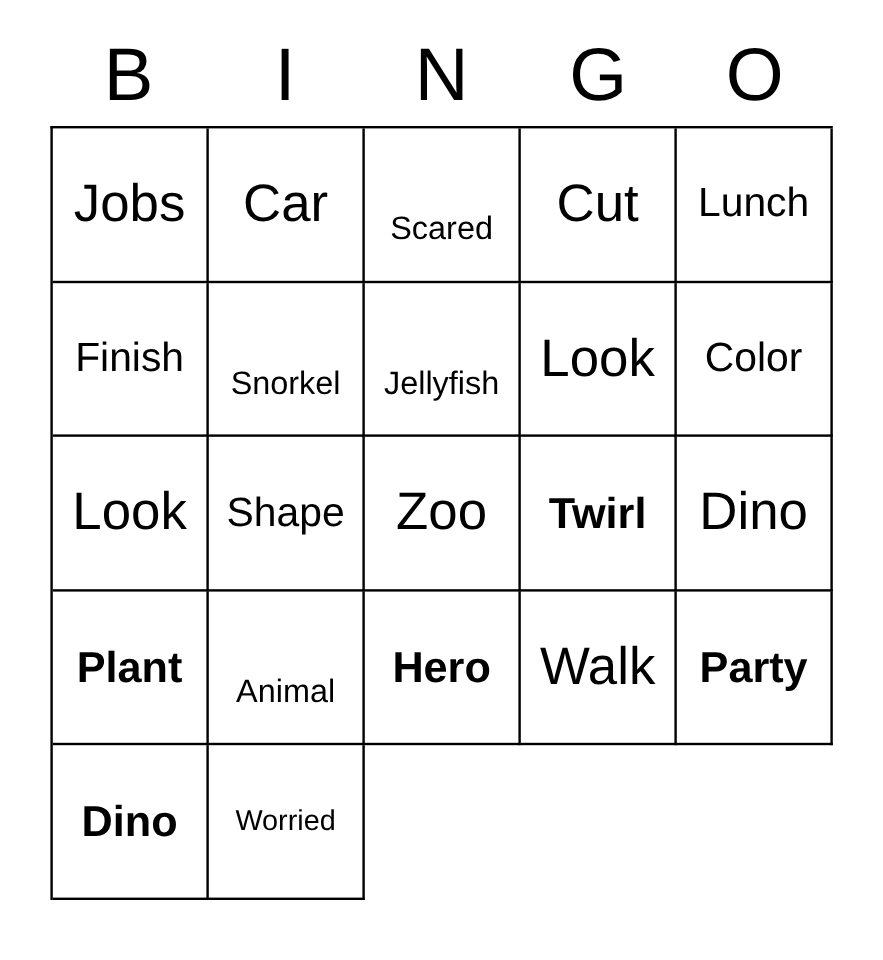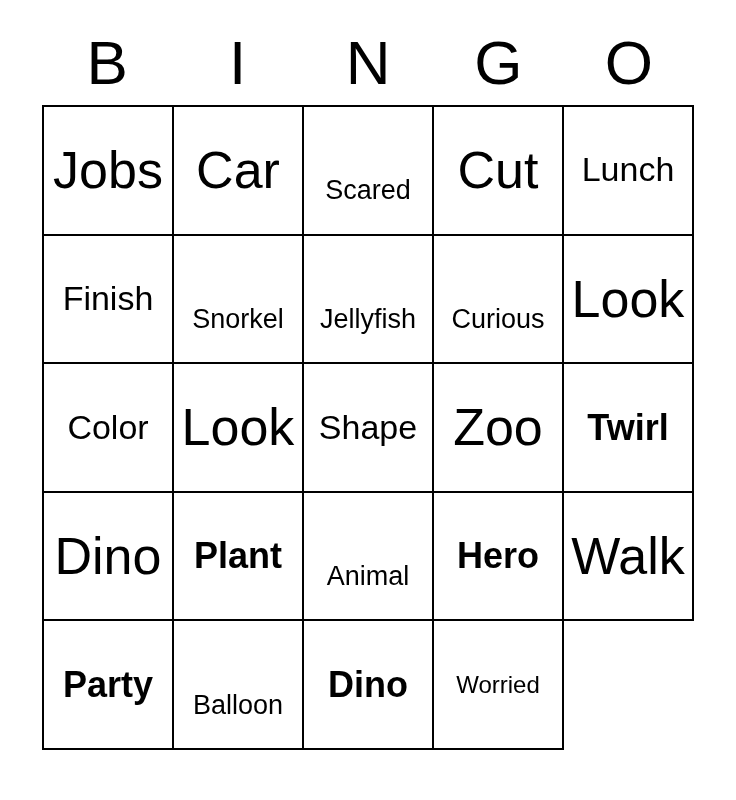--- a/index.html
+++ b/index.html
@@ -57,21 +57,21 @@
     justify-content: center;
     overflow: hidden;
     padding: 2px;
   }
   .cell span {
     display: block;
     text-align: center;
     white-space: nowrap;
     line-height: 1.05;
   }
-  .t-xl span { font-size: 52px; }
+  .t-xl span { font-size: 44px; }
   .t-lg span { font-size: 36px; font-weight: bold; }
   .t-md span { font-size: 34px; }
   .t-sm span { font-size: 27px; margin-top: 40px; }
   .t-xs span { font-size: 24px; }
 </style>
 </head>
 <body>
 
 <div class="card">
 
@@ -102,23 +102,20 @@
 
     <div class="cell t-md">
         <span>Finish</span>
       </div>
     <div class="cell t-sm">
         <span>Snorkel</span>
       </div>
     <div class="cell t-sm">
         <span>Jellyfish</span>
       </div>
-    <div class="cell t-sm">
-        <span>Curious</span>
-      </div>
     <div class="cell t-xl">
         <span>Look</span>
       </div>
 
     <div class="cell t-md">
         <span>Color</span>
       </div>
     <div class="cell t-xl">
         <span>Look</span>
       </div>
@@ -144,23 +141,20 @@
     <div class="cell t-lg">
         <span>Hero</span>
       </div>
 
     <div class="cell t-xl">
         <span>Walk</span>
       </div>
     <div class="cell t-lg">
         <span>Party</span>
       </div>
-    <div class="cell t-sm">
-        <span>Balloon</span>
-      </div>
     <div class="cell t-lg">
         <span>Dino</span>
       </div>
     <div class="cell t-xs">
         <span>Worried</span>
       </div>
   </div>
 
 </div>
 

